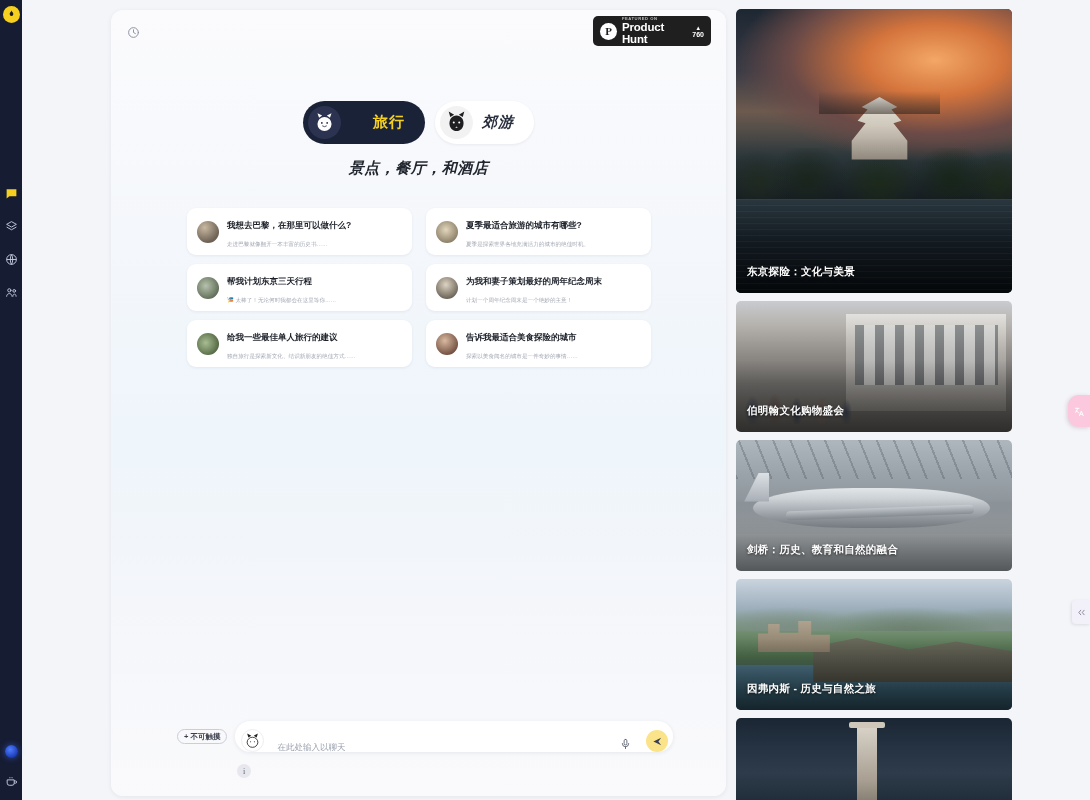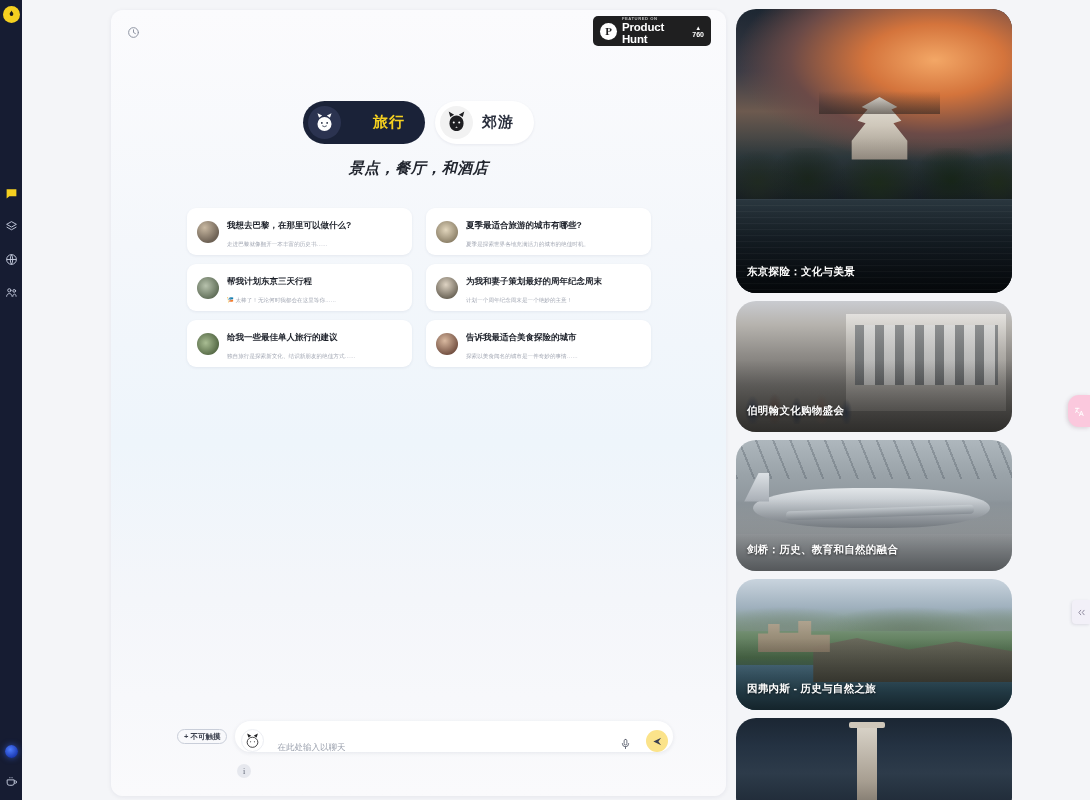--- a/index.html
+++ b/index.html
@@ -83,21 +83,21 @@
   #mode-pills {
     position: absolute; top: 91px; left: 0; right: 0;
     display: flex; justify-content: center; gap: 10px;
   }
   .mode-pill {
     display: flex; align-items: center; gap: 9px;
     height: 43px; padding: 0 20px 0 5px;
     border-radius: 22px; cursor: pointer;
   }
   .mode-pill.active { background: #1a2238; gap: 32px; }
-  .mode-pill.inactive { background: #ffffff; box-shadow: 0 1px 3px rgba(25,35,70,.07); }
+  .mode-pill.inactive { background: #ffffff; box-shadow: 0 1px 3px rgba(25,35,70,.07); font-style: italic; }
   .pill-avatar {
     width: 33px; height: 33px; border-radius: 50%;
     display: flex; align-items: center; justify-content: center;
     overflow: hidden; flex: 0 0 auto;
   }
   .mode-pill.active .pill-avatar { background: #2b3350; }
   .mode-pill.inactive .pill-avatar { background: #f2f2f2; }
   .pill-avatar svg { width: 25px; height: 25px; display: block; }
   .pill-label { font-size: 15px; font-weight: bold; letter-spacing: 1px; }
   .mode-pill.active .pill-label { color: #f5d020; }
@@ -199,21 +199,21 @@
     cursor: pointer;
   }
 
   
   #right-column {
     position: absolute; left: 736px; top: 9px;
     width: 276px; height: 791px;
     display: flex; flex-direction: column; gap: 8px;
   }
   .photo-card {
-    position: relative; border-radius: 20px; overflow: hidden;
+    position: relative; border-radius: 5px; overflow: hidden;
     flex: 0 0 auto; cursor: pointer;
   }
   .photo-caption {
     position: absolute; left: 11px; bottom: 14px;
     color: #ffffff; font-size: 10.5px; font-weight: bold;
     text-shadow: 0 1px 3px rgba(0,0,0,.65);
     letter-spacing: .3px;
   }
   .photo-scrim {
     position: absolute; left: 0; right: 0; bottom: 0; height: 55%;

